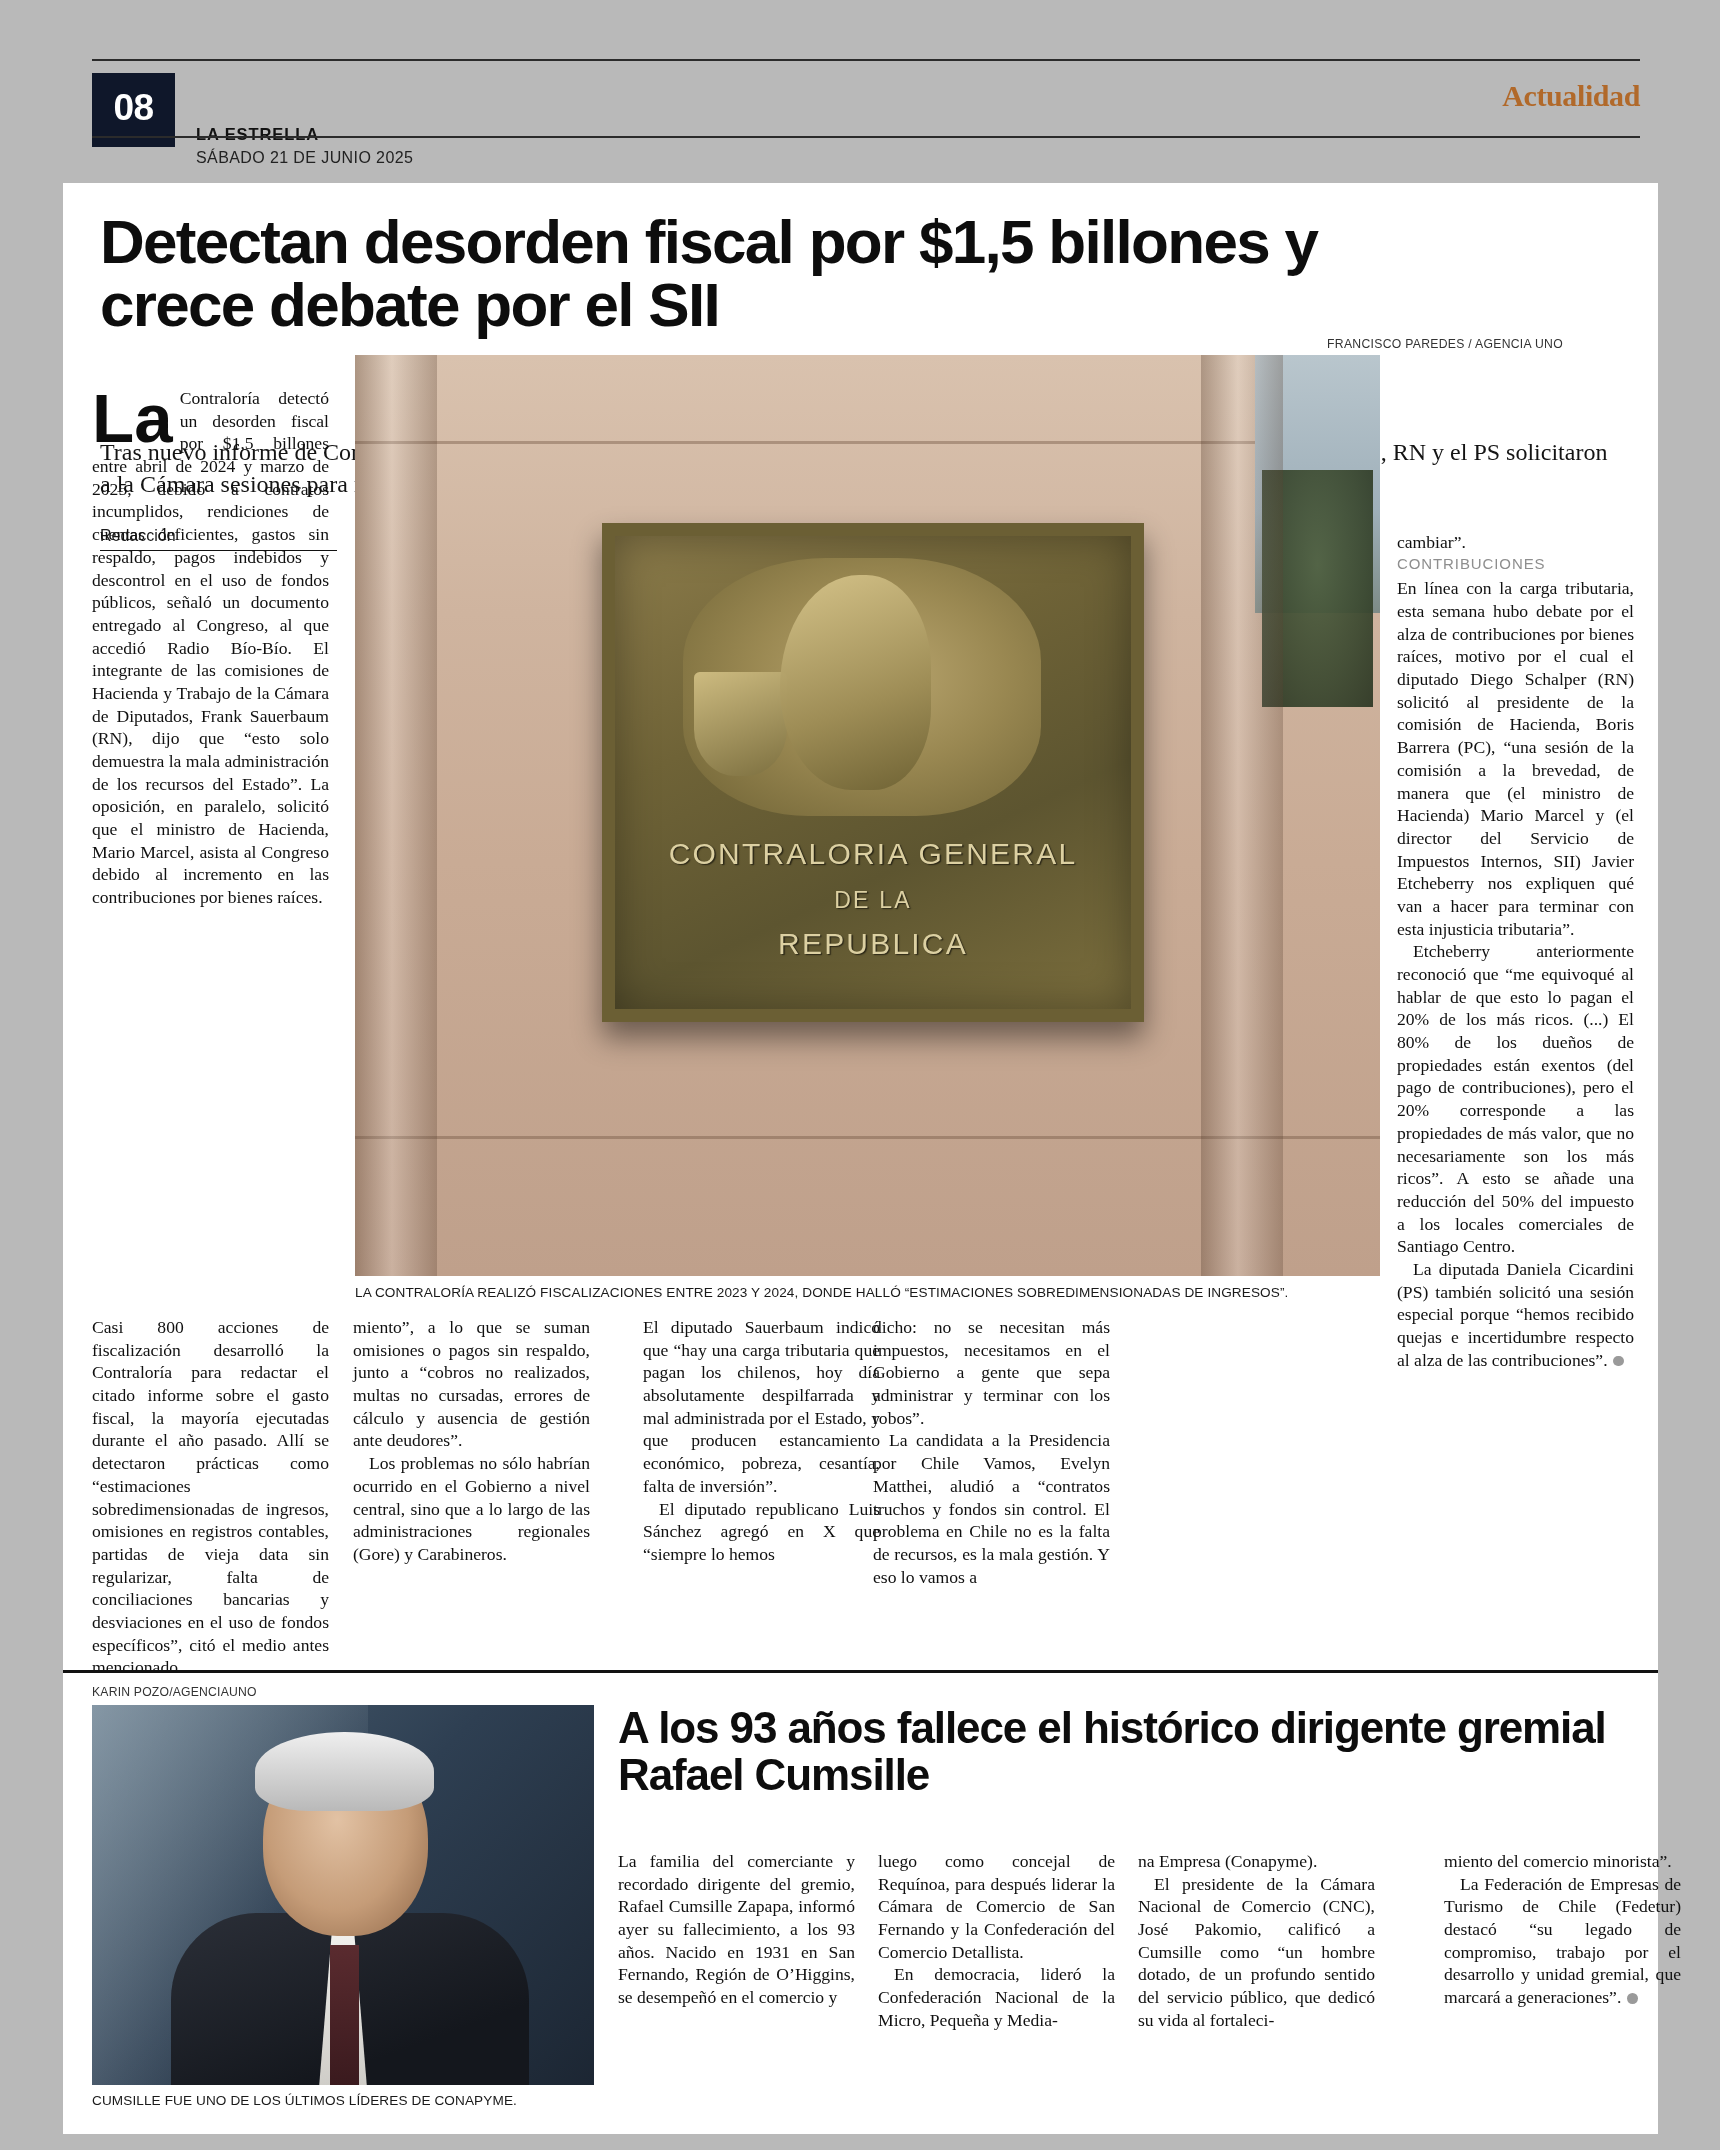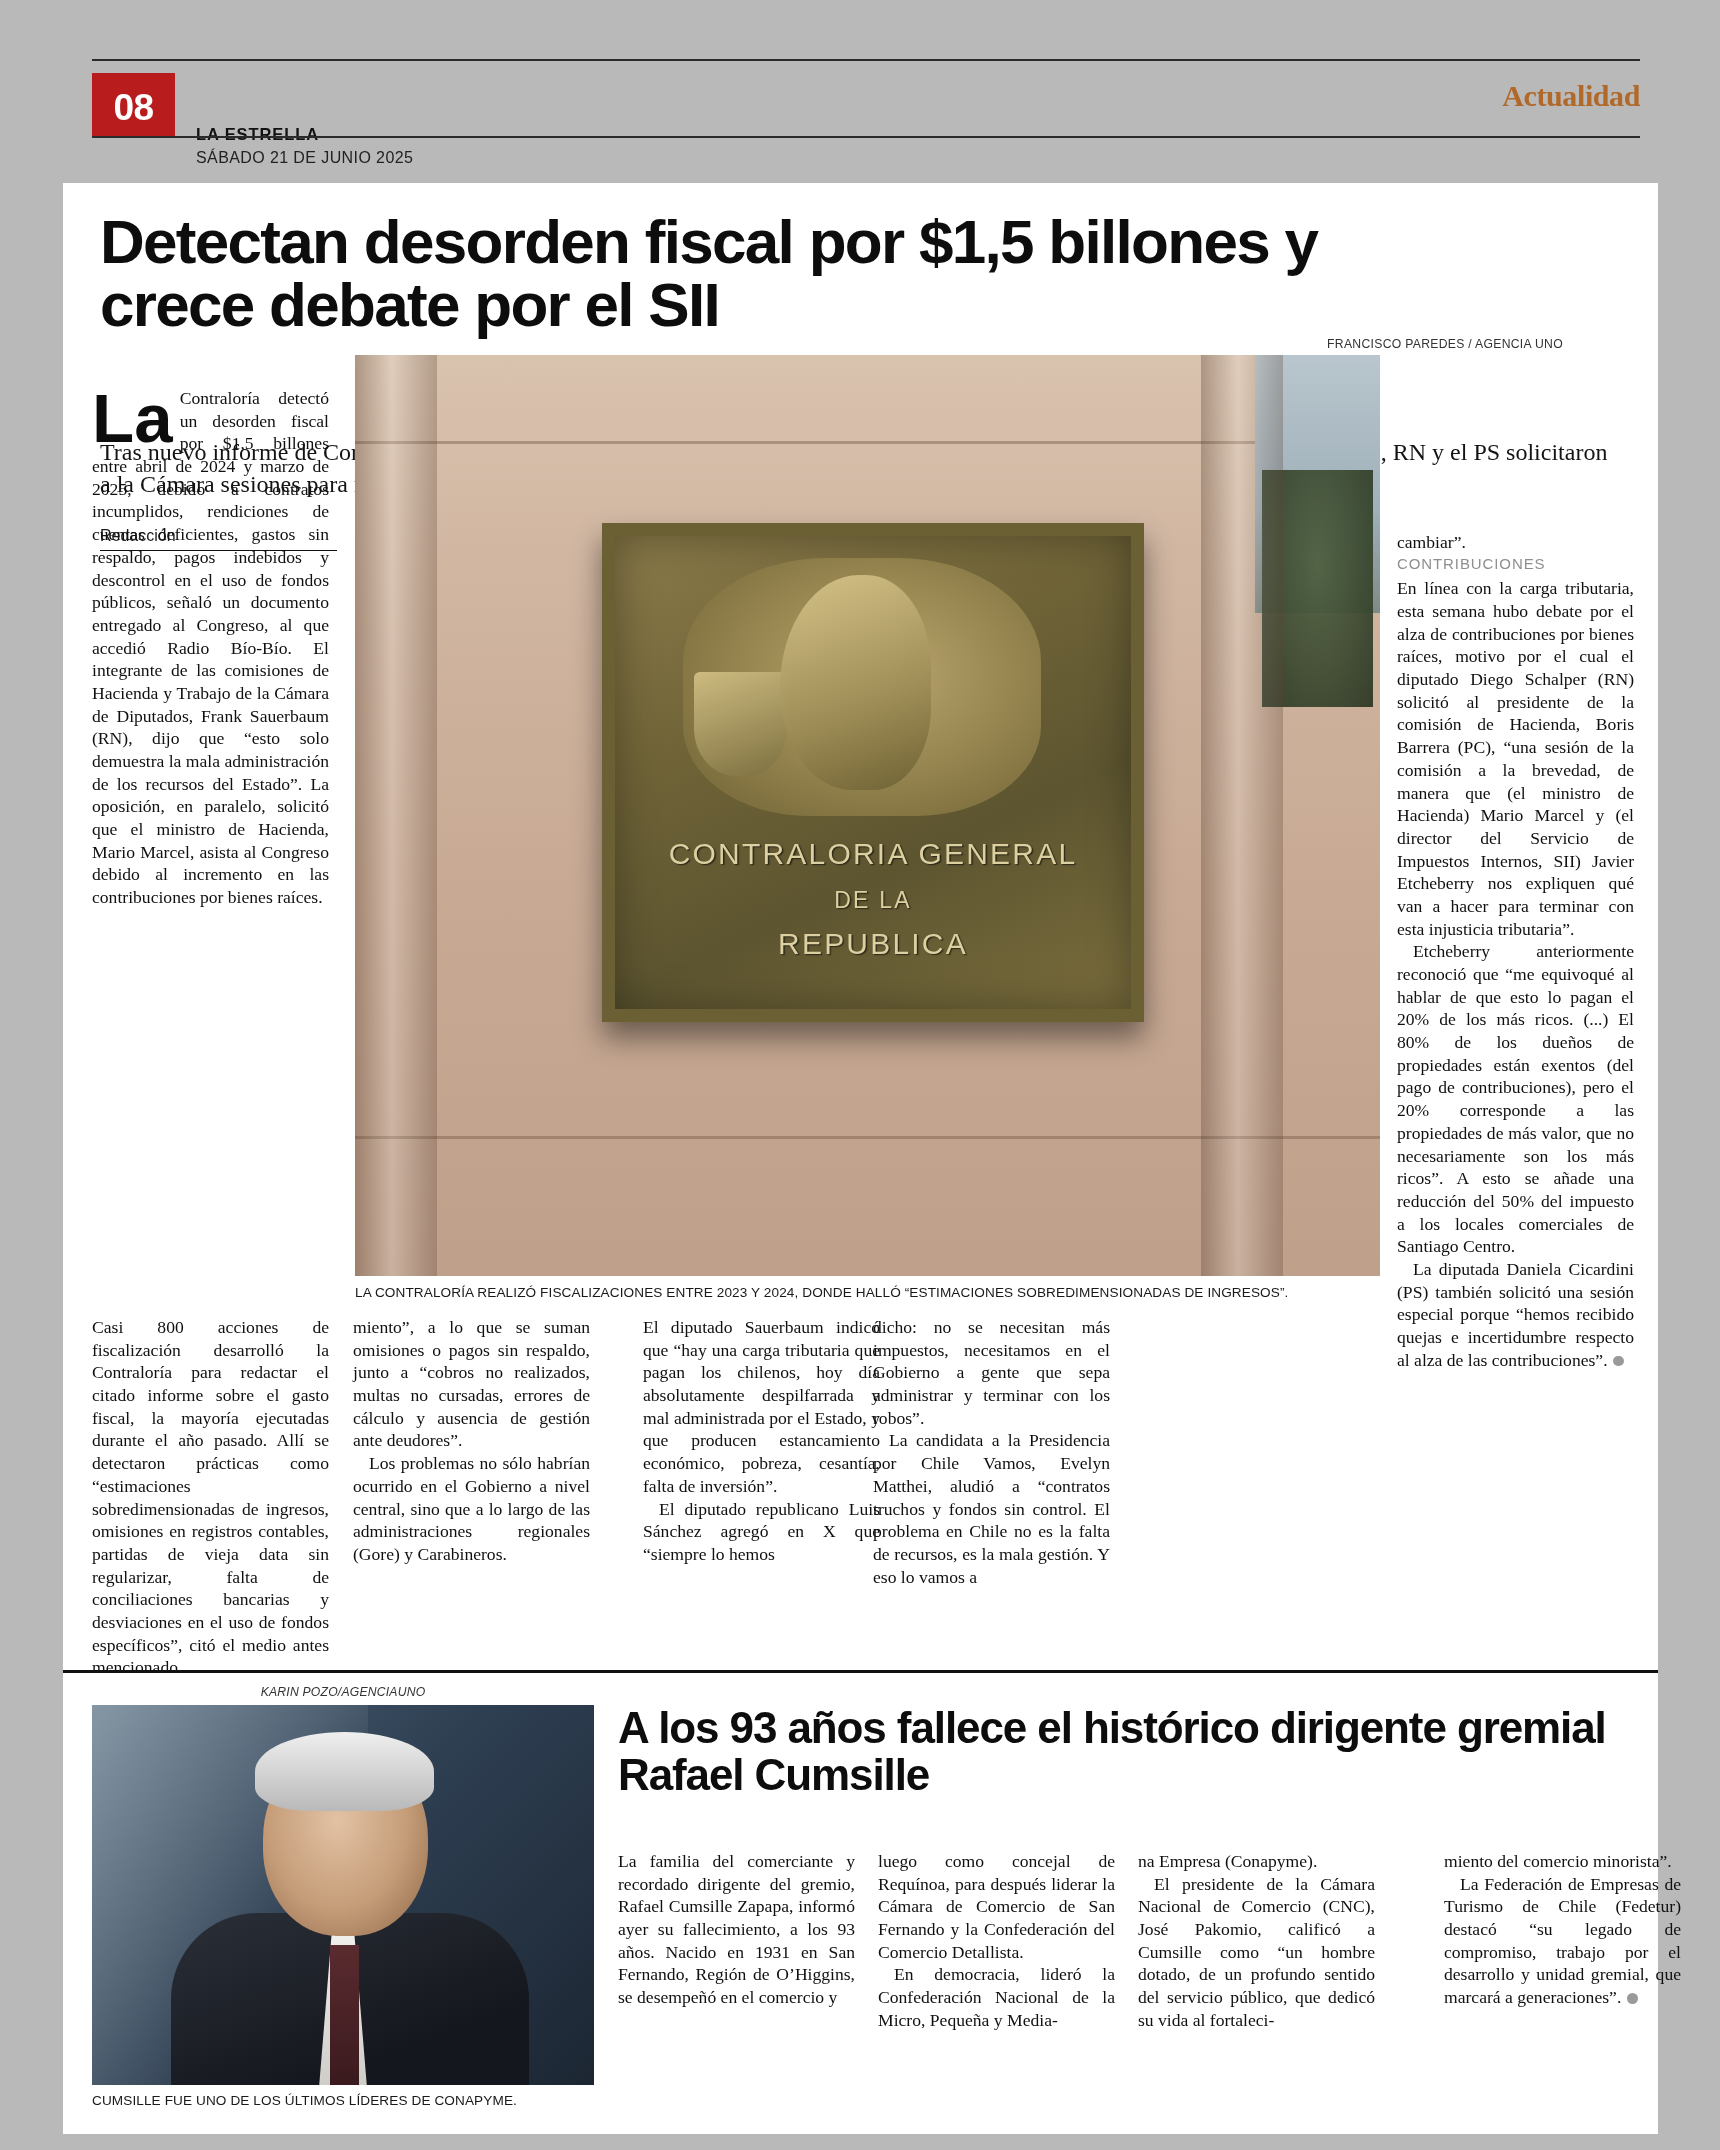--- a/index.html
+++ b/index.html
@@ -32,22 +32,22 @@
     position: absolute;
     left: 0; top: 0;
     width: 1548px;
     height: 2.2px;
     background: #2b2b2b;
   }
   .folio-box {
     position: absolute;
     left: 0; top: 14.3px;
     width: 83px;
-    height: 65px;
-    background: #b91c1c;
+    height: 74px;
+    background: #0f172a;
   }
   .folio-num {
     color: #fff;
     font-family: "Liberation Sans", sans-serif;
     font-weight: bold;
     font-size: 37px;
     line-height: 69px;
     text-align: center;
     letter-spacing: -0.7px;
   }
@@ -291,26 +291,25 @@
     position: absolute;
     left: 63px; top: 1675px;
     width: 1595px;
     height: 459px;
     background: #ffffff;
   }
   .photo2-credit {
     position: absolute;
     left: 92px; top: 1685px;
     width: 502px;
-    text-align: center;
+    text-align: left;
     font-family: "Liberation Sans", sans-serif;
     font-size: 12.2px;
     letter-spacing: 0.2px;
     color: #333;
-    font-style: italic;
   }
   .photo2 {
     position: absolute;
     left: 92px; top: 1705px;
     width: 502px; height: 380px;
     overflow: hidden;
     background: #2b3a4a;
   }
   .photo2 .bg {
     position: absolute; inset: 0;

